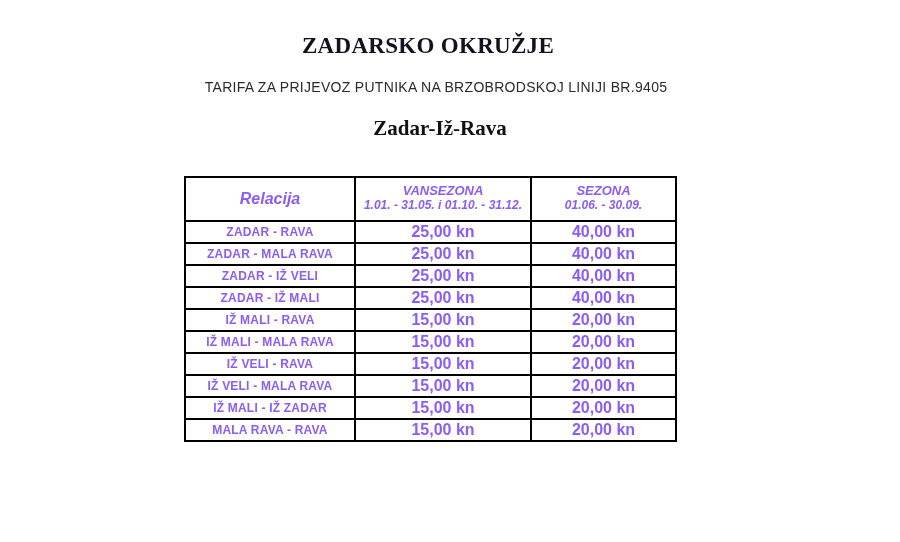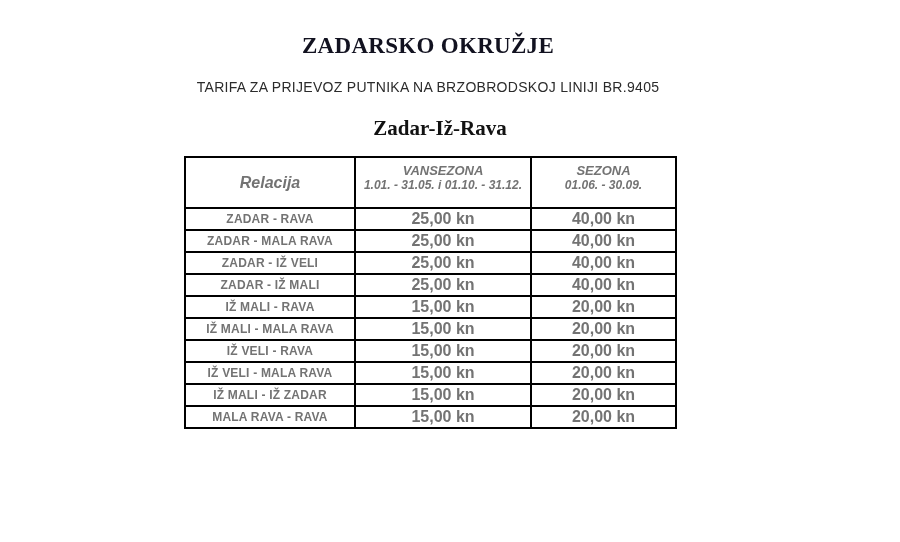--- a/index.html
+++ b/index.html
@@ -19,44 +19,44 @@
     position: absolute; top: 33px; left: 0;
     width: 856px;
     text-align: center;
     font-family: "Liberation Serif", serif;
     font-weight: bold;
     font-size: 23px;
     letter-spacing: 0.3px;
     color: #121220;
   }
   .doc-subtitle {
-    position: absolute; top: 79px; left: 0;
+    position: absolute; top: 79px; left: 8px;
     width: 856px;
     text-align: center;
     font-size: 14px;
     letter-spacing: 0.3px;
     color: #2b2b2b;
   }
   .route-title {
     position: absolute; top: 116px; left: 0;
     width: 856px;
     text-align: center;
     font-family: "Liberation Serif", serif;
     font-weight: bold;
     font-size: 21px;
     color: #121212;
     padding-left: 24px;
   }
   table.fare-table {
-    position: absolute; top: 156px; left: 184px;
+    position: absolute; top: 176px; left: 184px;
     border-collapse: collapse;
     table-layout: fixed;
     width: 491px;
     background: #ffffff;
-    color: #737373;
+    color: #8b5cf6;
   }
   .fare-table th, .fare-table td {
     border: 2px solid #000000;
     text-align: center;
     vertical-align: middle;
     overflow: hidden;
     white-space: nowrap;
   }
   .col-relation { width: 170px; }
   .col-offseason { width: 176px; }
@@ -71,21 +71,21 @@
     font-weight: bold;
     font-size: 13px;
     line-height: 15px;
     padding-top: 5px;
   }
   .header-sub {
     font-style: italic;
     font-weight: bold;
     font-size: 12px;
     line-height: 14px;
-    padding-bottom: 15px;
+    padding-bottom: 8px;
   }
   .fare-table tbody td { height: 22px; font-weight: bold; }
   td.cell-relation { font-size: 12px; letter-spacing: 0.2px; }
   td.cell-price { font-size: 16px; }
 </style>
 </head>
 <body>
 
 <div class="page">
 

